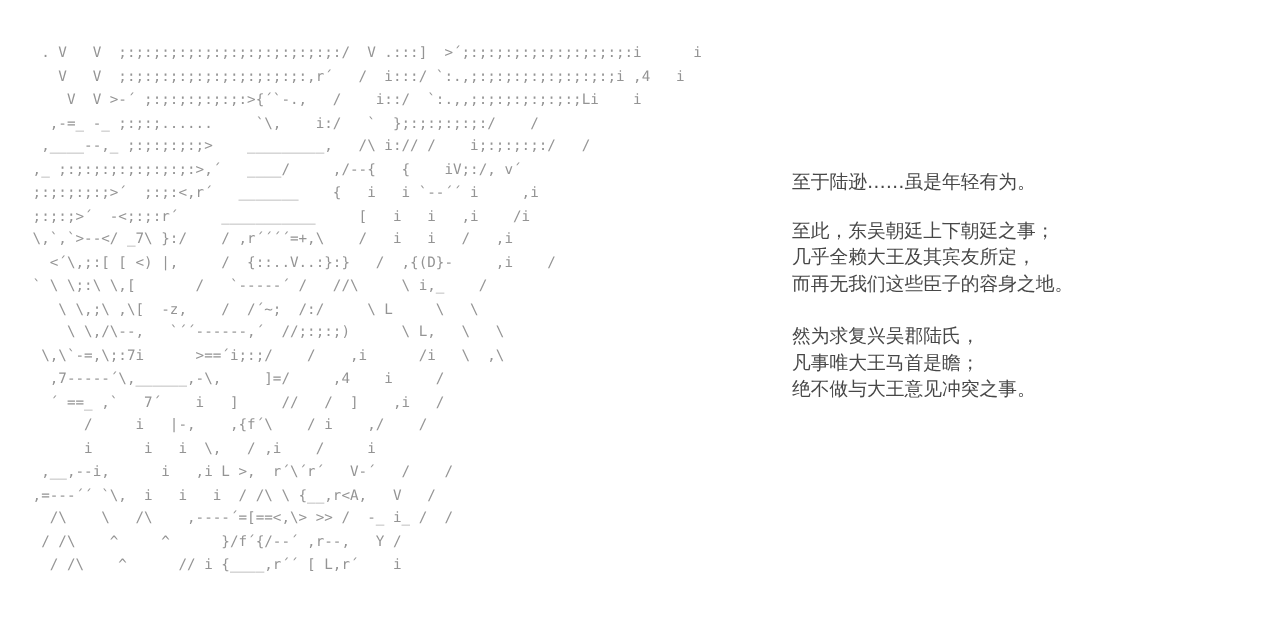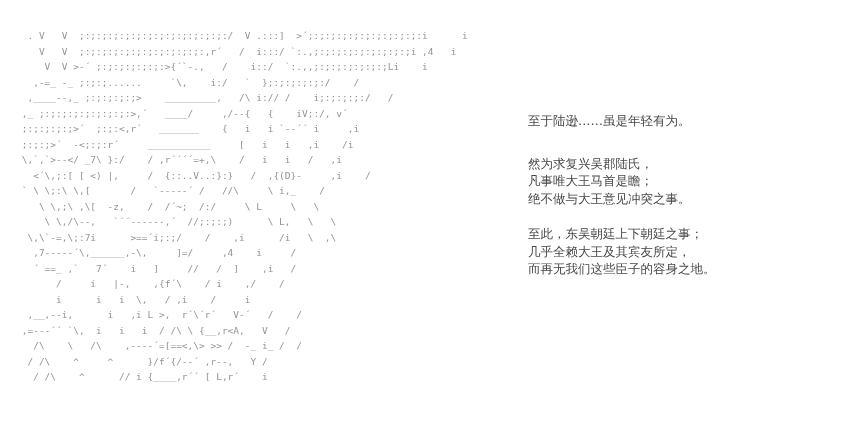--- a/index.html
+++ b/index.html
@@ -36,21 +36,21 @@
     font-family: "DejaVu Sans", "Liberation Sans", sans-serif;
     font-size: 12.5px;
     line-height: 17.5px;
     color: #474747;
   }
   .dialogue .para {
     white-space: pre-line;
     margin: 0 0 18px 0;
   }
   .dialogue .para.first {
-    margin-bottom: 25px;
+    margin-bottom: 15px;
   }
 </style>
 </head>
 <body>
 
 <div class="stage">
 
   <pre class="aa-art">  . V   V  ;:;:;:;:;:;:;:;:;:;:;:;:;:/  V .:::]  &gt;´;:;:;:;:;:;:;:;:;:;:i      i
     V   V  ;:;:;:;:;:;:;:;:;:;:;:,r´   /  i:::/ `:.,;:;:;:;:;:;:;:;:;i ,4   i
      V  V &gt;-´ ;:;:;:;:;:;:&gt;{´`-.,   /    i::/  `:.,,;:;:;:;:;:;:;Li    i
@@ -70,21 +70,21 @@
        /     i   |-,    ,{f´\    / i    ,/    /
        i      i   i  \,   / ,i    /     i
   ,__,--i,      i   ,i L &gt;,  r´\´r´   V-´   /    /
  ,=---´´ `\,  i   i   i  / /\ \ {__,r&lt;A,   V   /
    /\    \   /\    ,----´=[==&lt;,\&gt; &gt;&gt; /  -_ i_ /  /
   / /\    ^     ^      }/f´{/--´ ,r--,   Y /
    / /\    ^      // i {____,r´´ [ L,r´    i</pre>
 
   <div class="dialogue">
     <p class="para first">至于陆逊……虽是年轻有为。</p>
+    <p class="para">至此，东吴朝廷上下朝廷之事；
+几乎全赖大王及其宾友所定，
+而再无我们这些臣子的容身之地。</p>
     <p class="para">然为求复兴吴郡陆氏，
 凡事唯大王马首是瞻；
 绝不做与大王意见冲突之事。</p>
-    <p class="para">至此，东吴朝廷上下朝廷之事；
-几乎全赖大王及其宾友所定，
-而再无我们这些臣子的容身之地。</p>
   </div>
 
 </div>
 
 </body></html>

